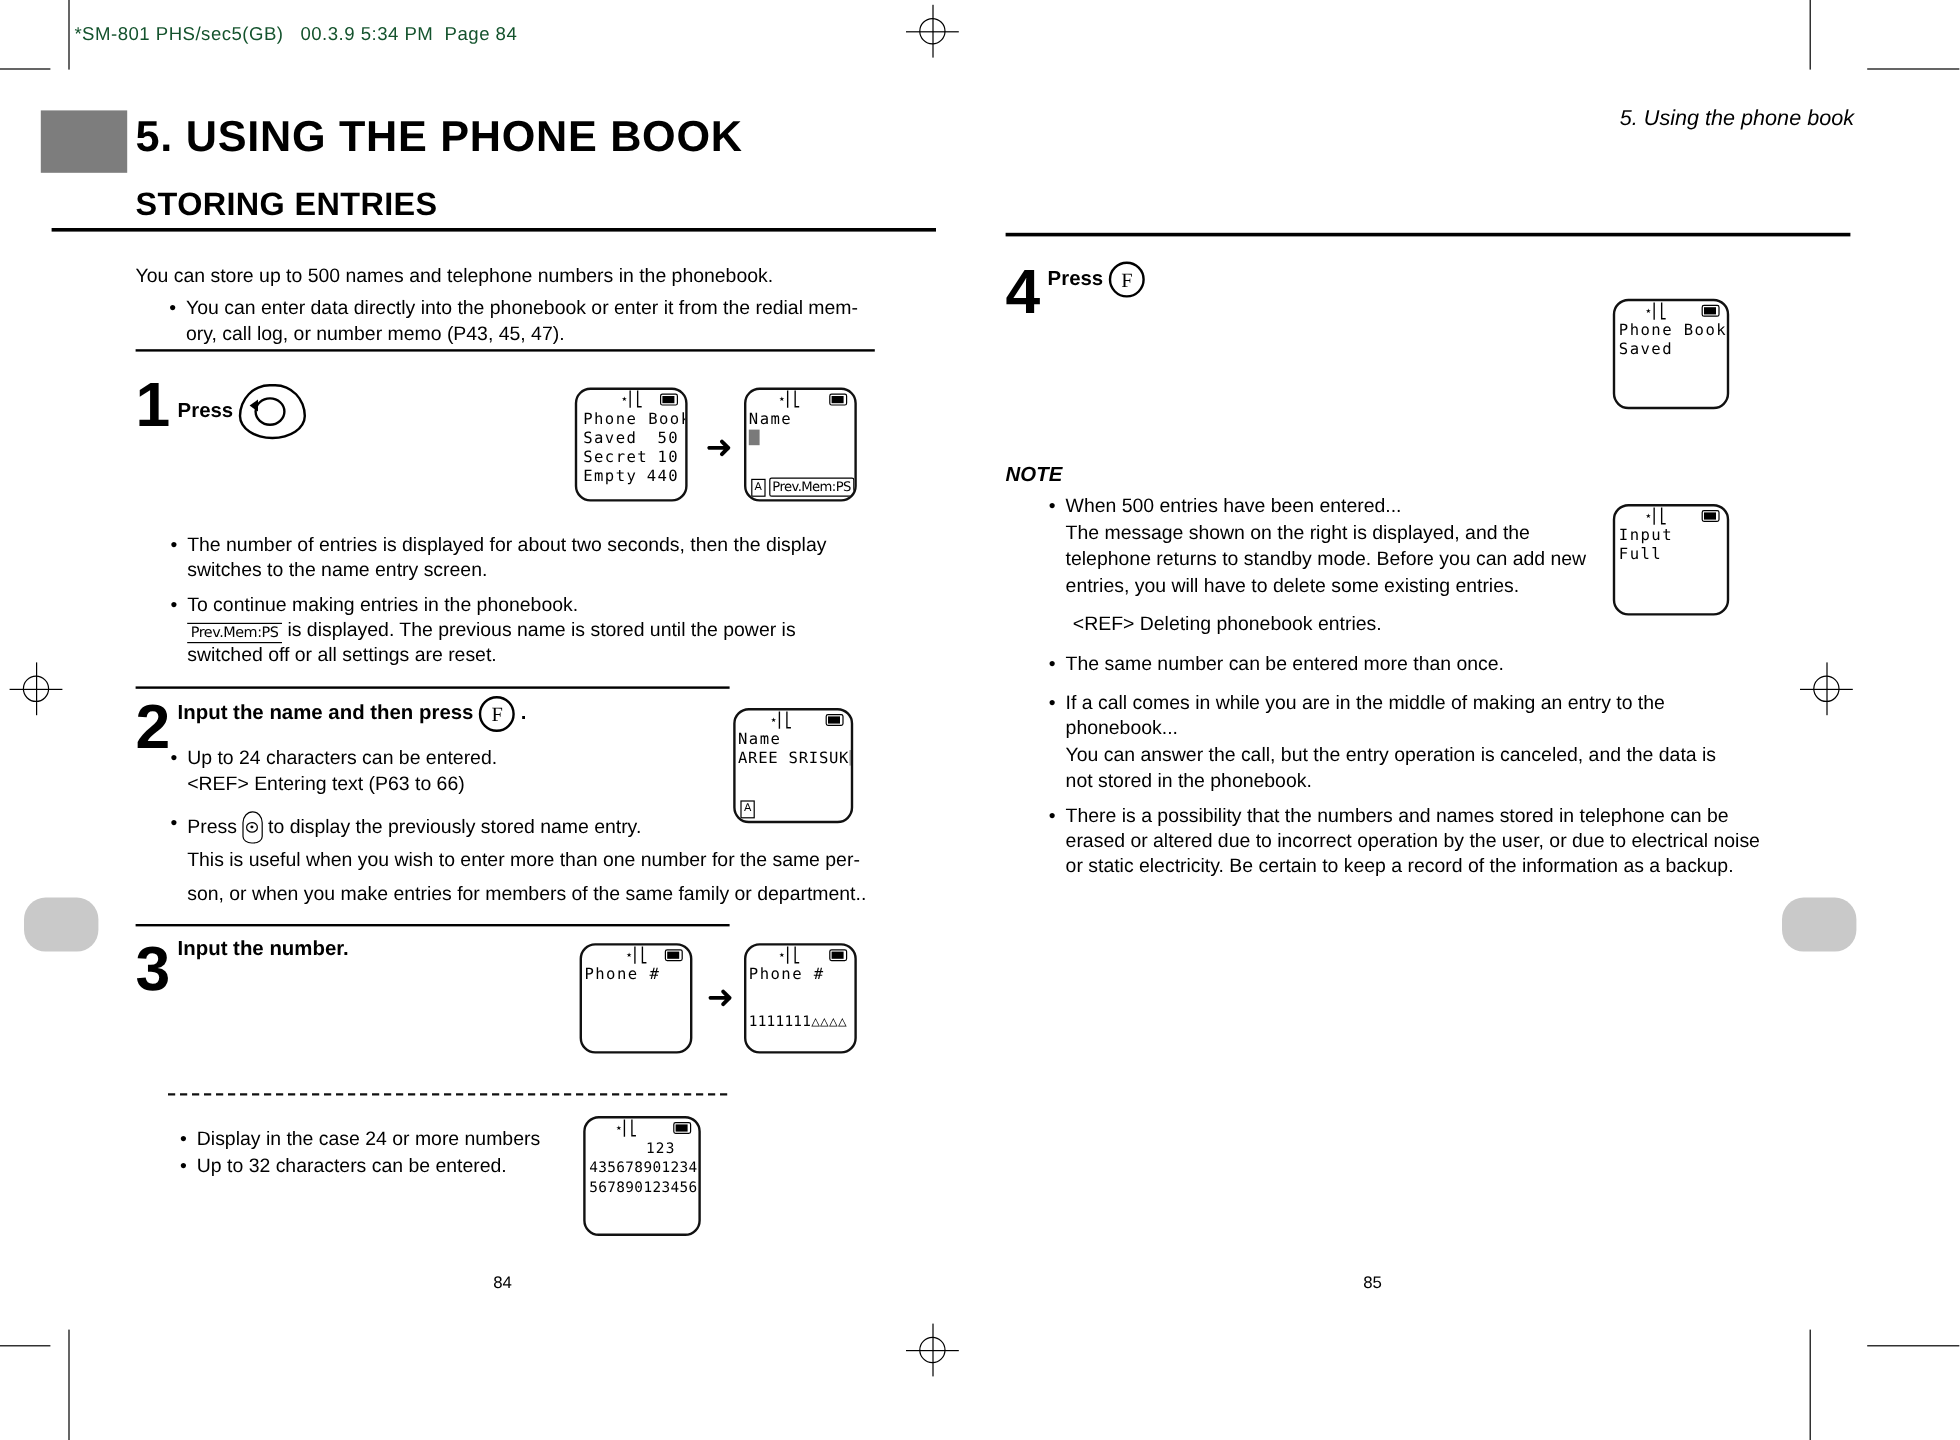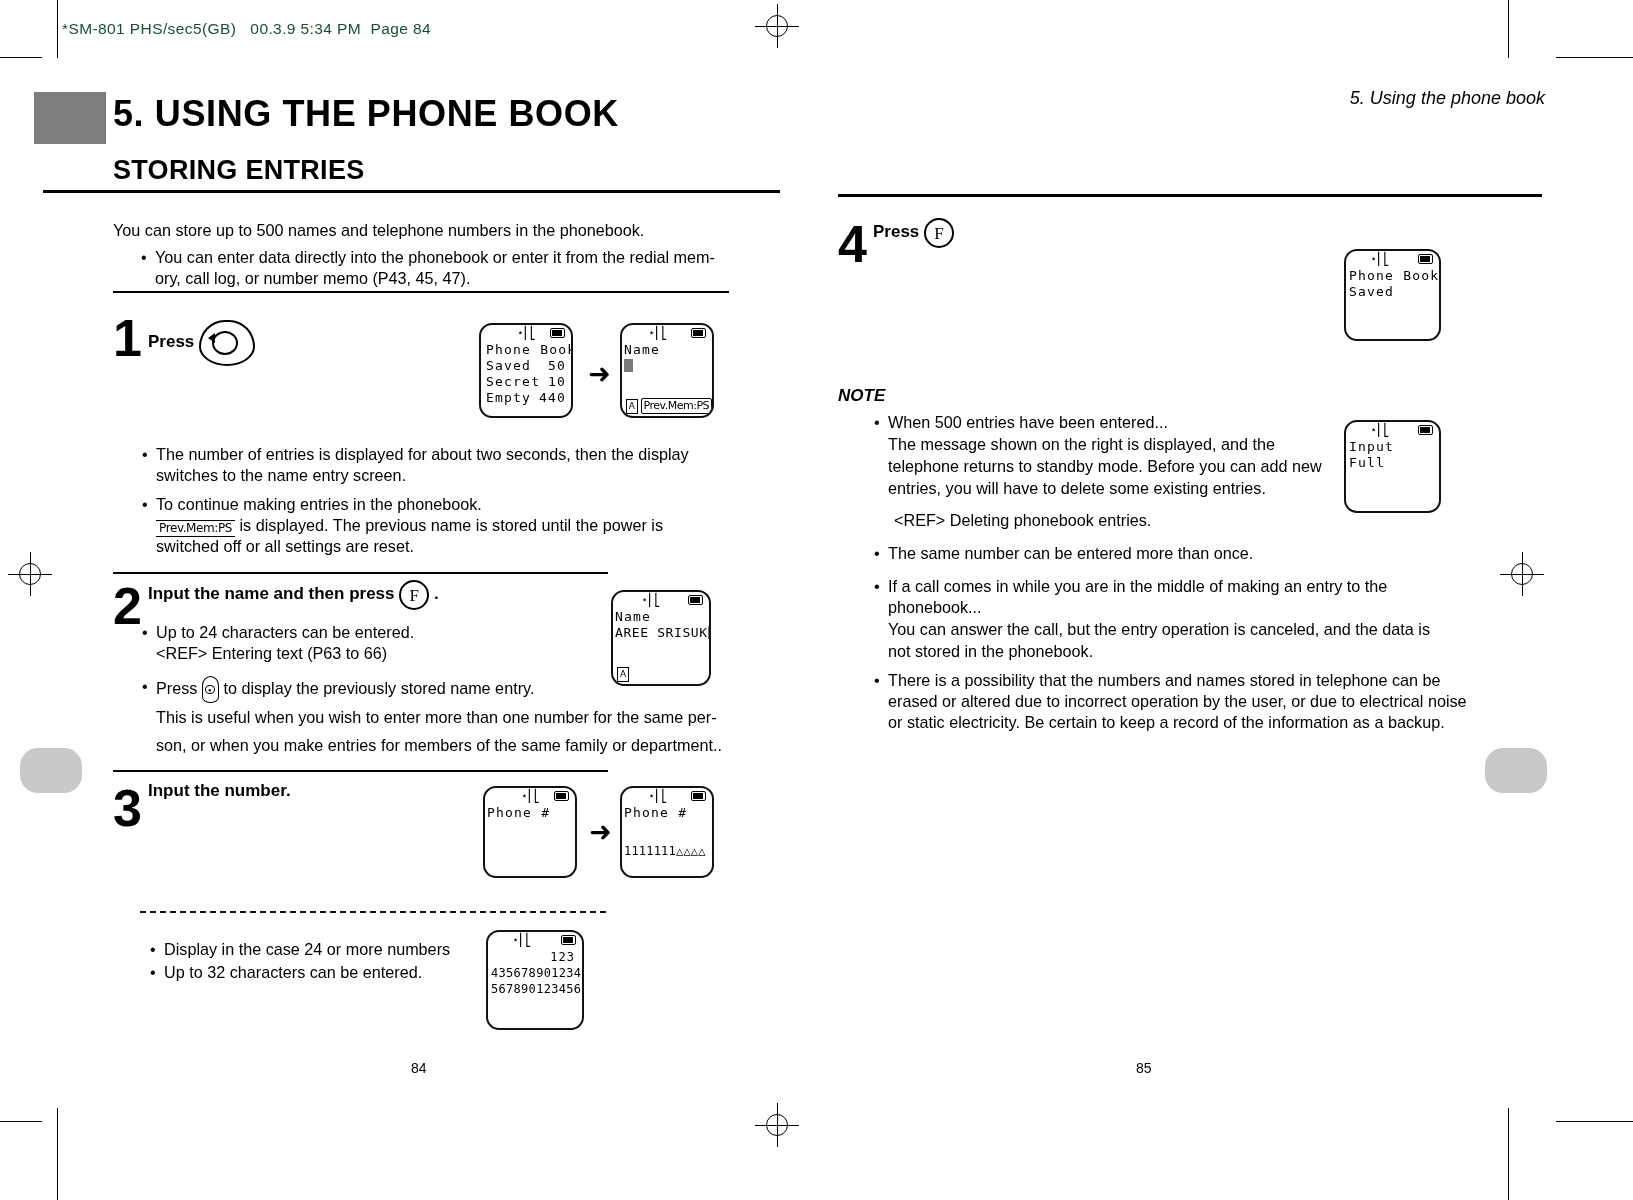--- a/index.html
+++ b/index.html
@@ -144,21 +144,21 @@
     width:15px; height:10px; border:1.6px solid #000; border-radius:2px;
   }
   .lcd .batt:before {
     content:""; position:absolute; left:1px; top:1px; bottom:1px; width:8px; background:#000;
   }
   .lcd .batt.full:before { width:10px; }
   .lcd .line {
     font-size:13px; line-height:16px; letter-spacing:1.2px;
     padding-left:5px; white-space:pre;
   }
-  .lcd .line.right { text-align:right; padding-right:7px; padding-left:0; }
+  .lcd .line.right { text-align:right; padding-right:19px; padding-left:0; }
   .lcd .row { display:flex; justify-content:space-between;
               font-size:13px; line-height:16px; letter-spacing:1.2px;
               padding:0 5px; }
   .lcd .cursor {
     display:inline-block; width:9px; height:13px; background:#7a7a7a;
     vertical-align:-2px;
   }
   .lcd .softbar {
     position:absolute; bottom:2px; left:0; right:0;
     display:flex; align-items:flex-end; gap:3px; padding-left:4px;

